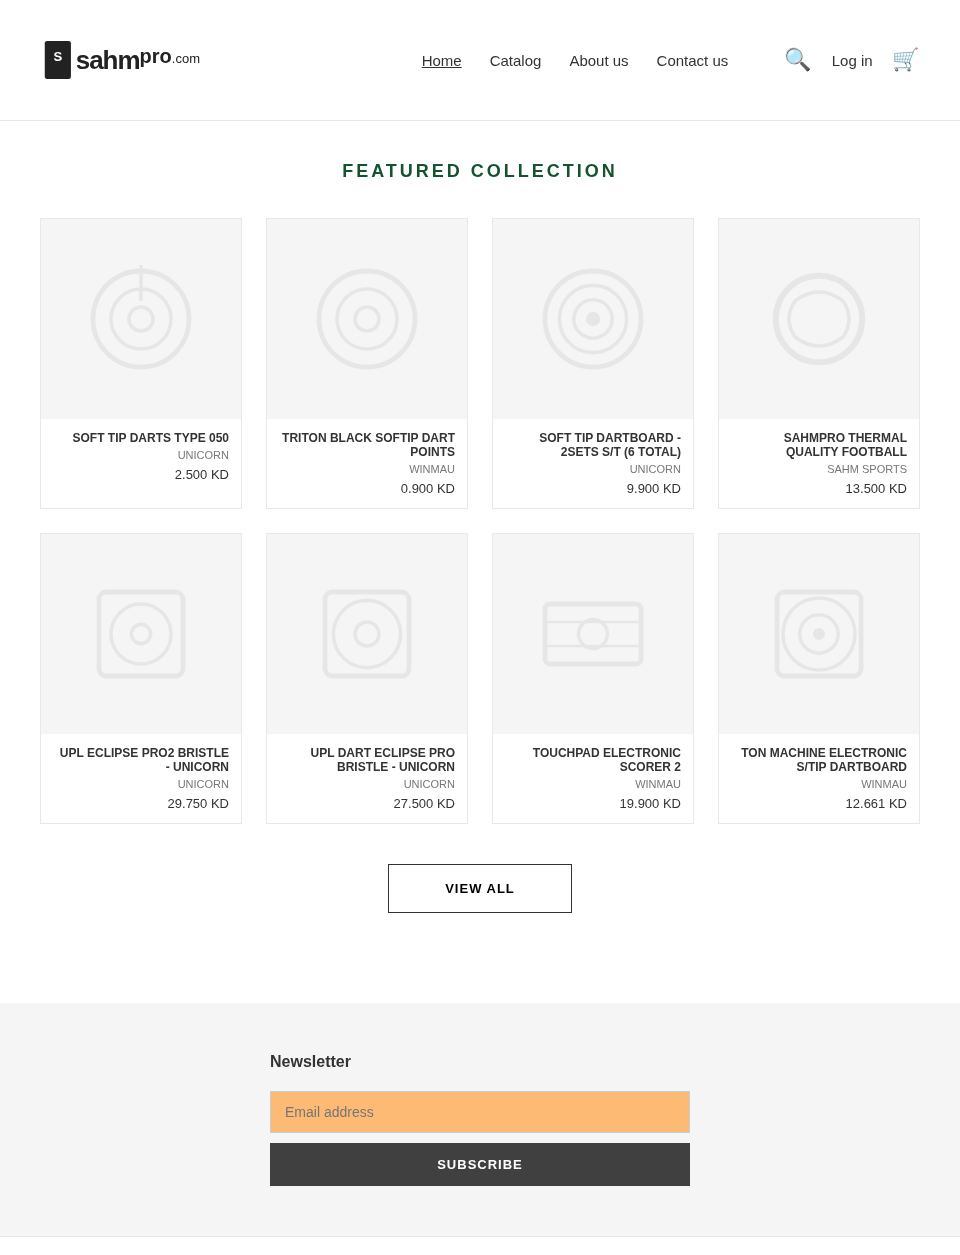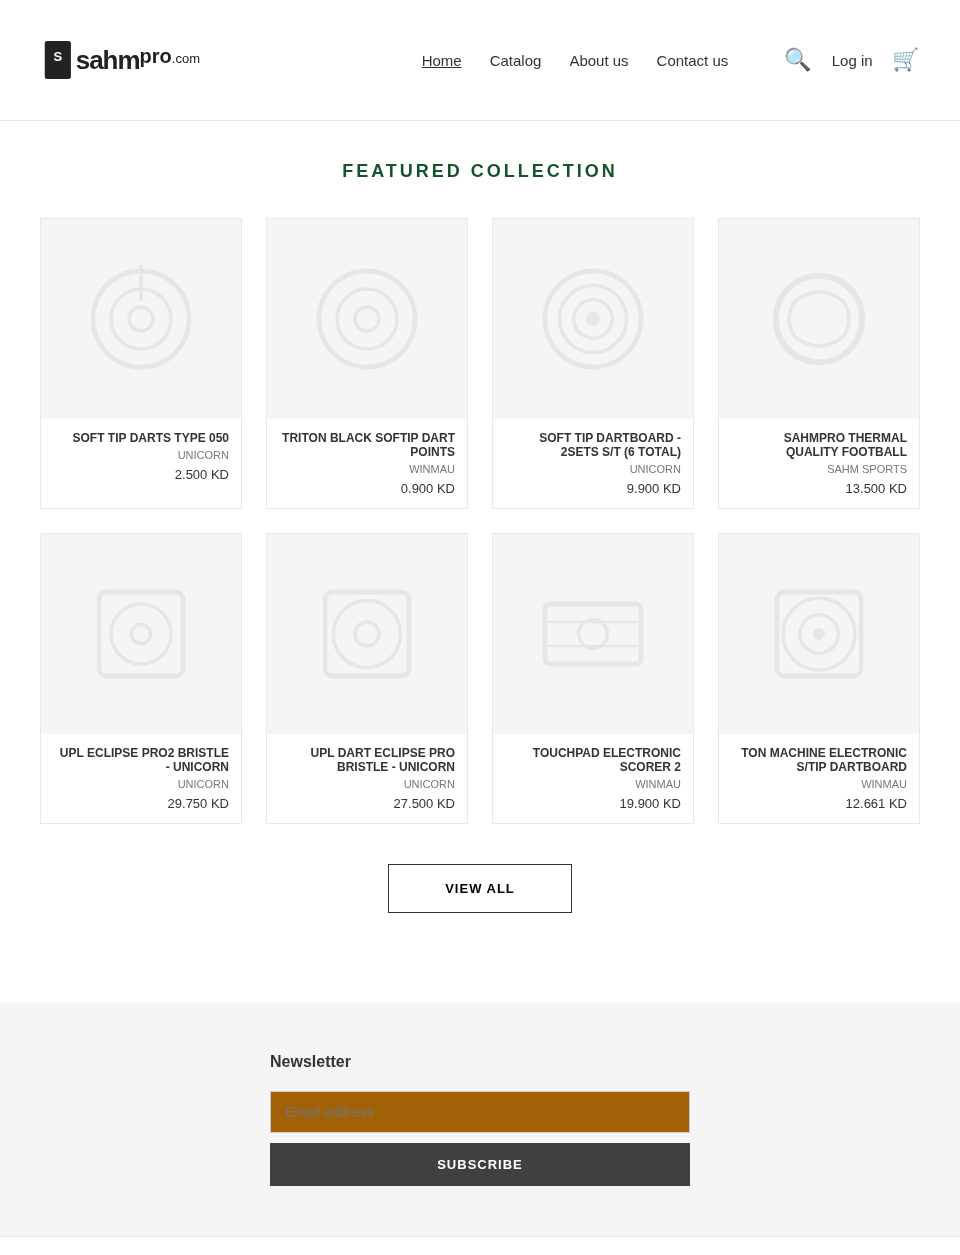--- a/index.html
+++ b/index.html
@@ -161,21 +161,21 @@
       font-weight: bold;
       margin-bottom: 20px;
     }
     .newsletter-input {
       width: 100%;
       border: 1px solid #ccc;
       padding: 12px 14px;
       font-size: 14px;
       margin-bottom: 10px;
       outline: none;
-      background: #a16207;
+      background: #fdba74;
     }
     .newsletter-btn {
       width: 100%;
       background: #404040;
       color: #fff;
       border: none;
       padding: 14px;
       font-size: 13px;
       font-weight: bold;
       letter-spacing: 1px;

